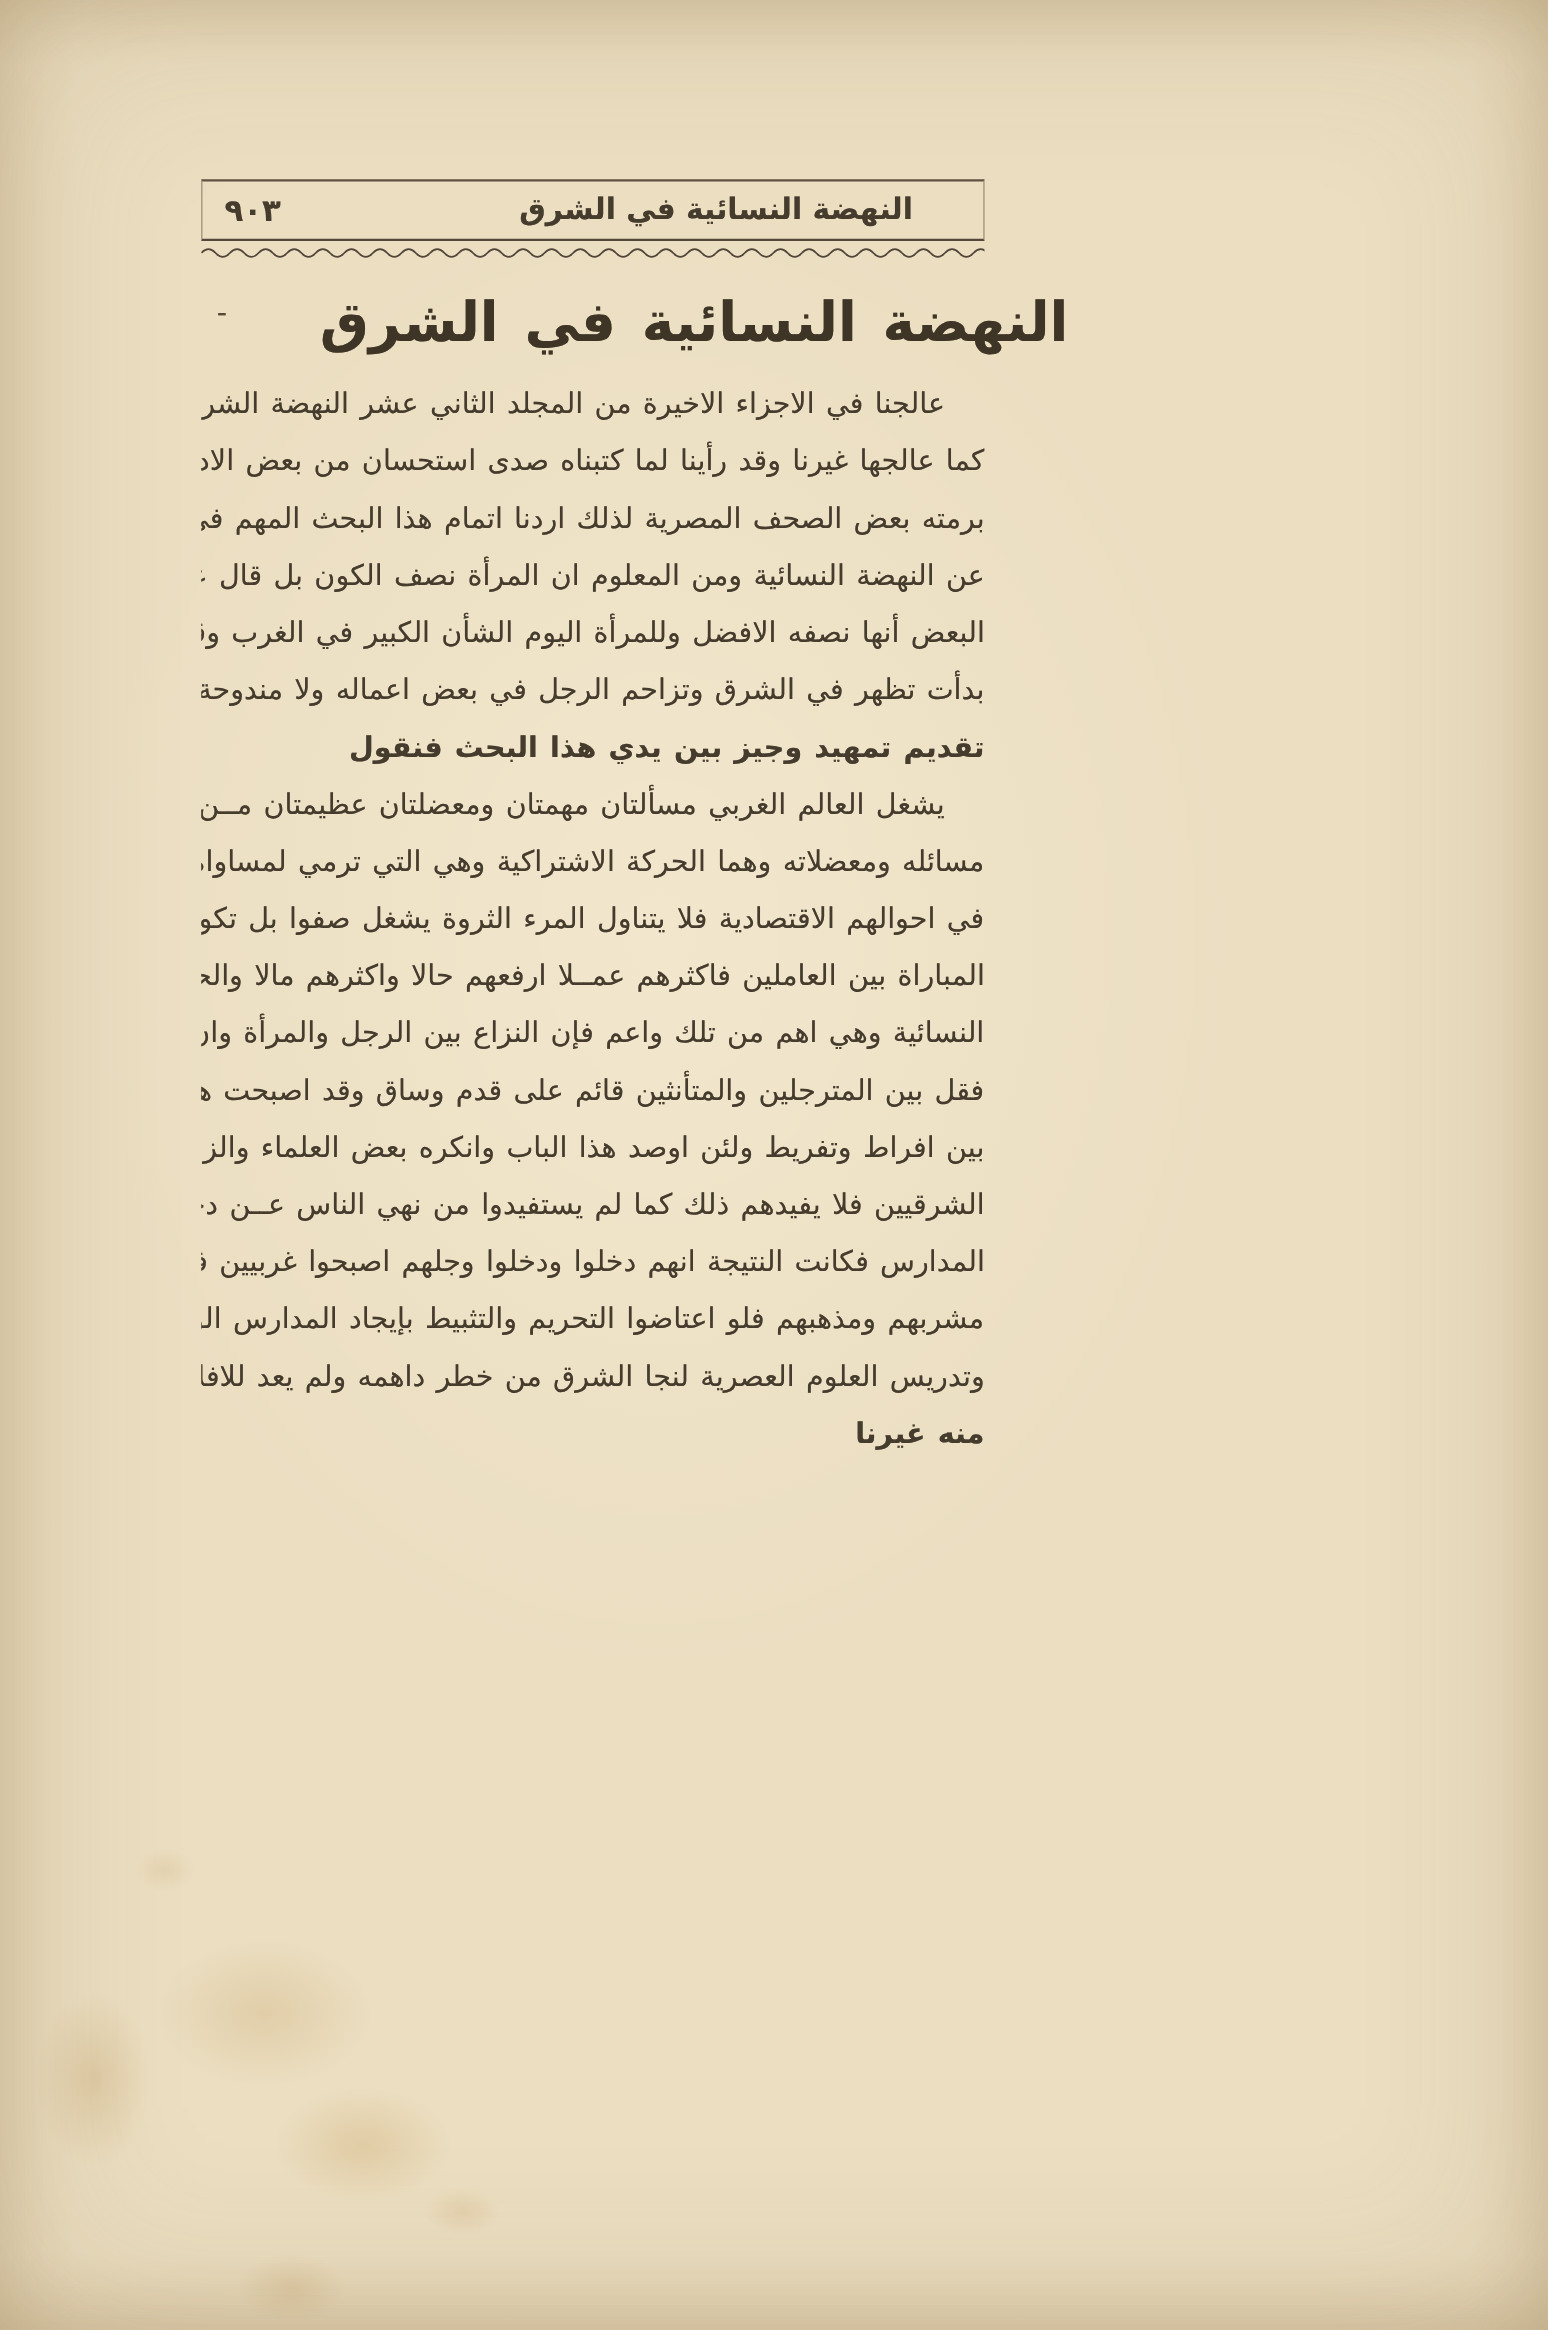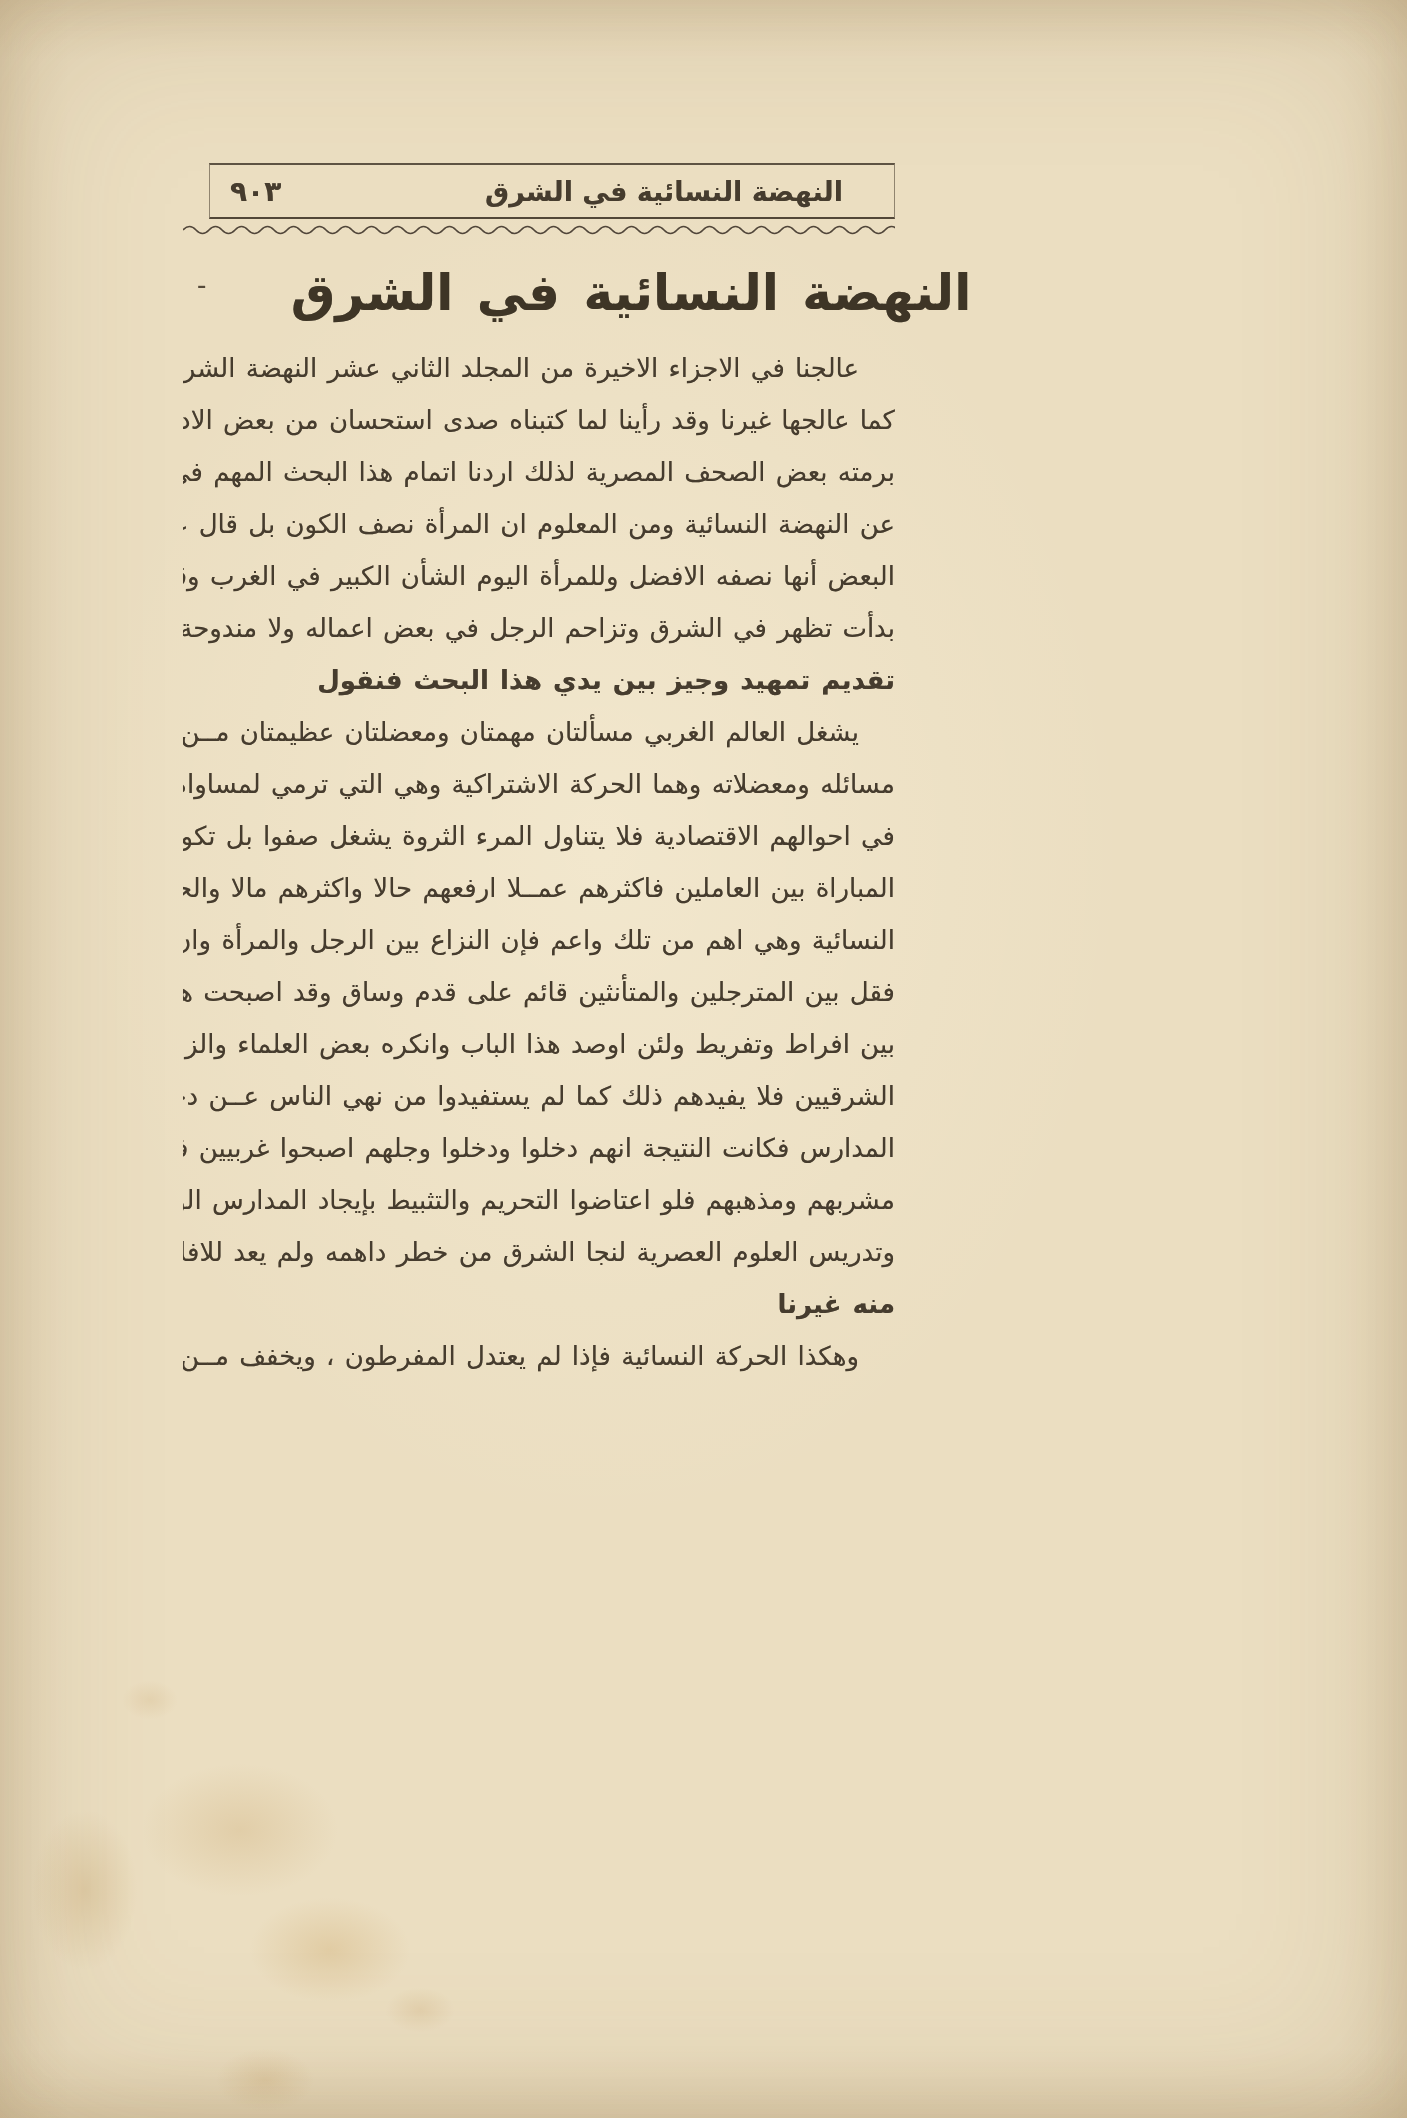--- a/index.html
+++ b/index.html
@@ -41,21 +41,20 @@
     color: #463c2e;
     text-shadow: 0 0 0.6px rgba(70,60,46,.55);
   }
   .page-header {
     position: relative;
     height: 52px;
     border-top: 2px solid rgba(70,59,45,.85);
     border-bottom: 2px solid rgba(70,59,45,.92);
     border-left: 1px solid rgba(70,59,45,.55);
     border-right: 1px solid rgba(70,59,45,.55);
-    margin-left: 26px;
   }
   .page-number {
     position: absolute;
     left: 20px;
     top: 50%;
     transform: translateY(-50%);
     font-size: 28px;
     font-weight: 700;
   }
   .running-title {
@@ -147,17 +146,16 @@
       <div class="line">في احوالهم الاقتصادية فلا يتناول المرء الثروة يشغل صفوا بل تكون</div>
       <div class="line">المباراة بين العاملين فاكثرهم عمــلا ارفعهم حالا واكثرهم مالا والحركة</div>
       <div class="line">النسائية وهي اهم من تلك واعم فإن النزاع بين الرجل والمرأة وان ثبت</div>
       <div class="line">فقل بين المترجلين والمتأنثين قائم على قدم وساق وقد اصبحت هذه المشكلة</div>
       <div class="line">بين افراط وتفريط ولئن اوصد هذا الباب وانكره بعض العلماء والزعماء من</div>
       <div class="line">الشرقيين فلا يفيدهم ذلك كما لم يستفيدوا من نهي الناس عــن دخول</div>
       <div class="line">المدارس فكانت النتيجة انهم دخلوا ودخلوا وجلهم اصبحوا غربيين في</div>
       <div class="line">مشربهم ومذهبهم فلو اعتاضوا التحريم والتثبيط بإيجاد المدارس الوطنية</div>
       <div class="line">وتدريس العلوم العصرية لنجا الشرق من خطر داهمه ولم يعد للافلات</div>
       <div class="line last">منه غيرنا</div>
-      <div class="line indent">وهكذا الحركة النسائية فإذا لم يعتدل المفرطون ، ويخفف مــن</div>
     </div>
 
   </div>
 </div>
 
 </body></html>

